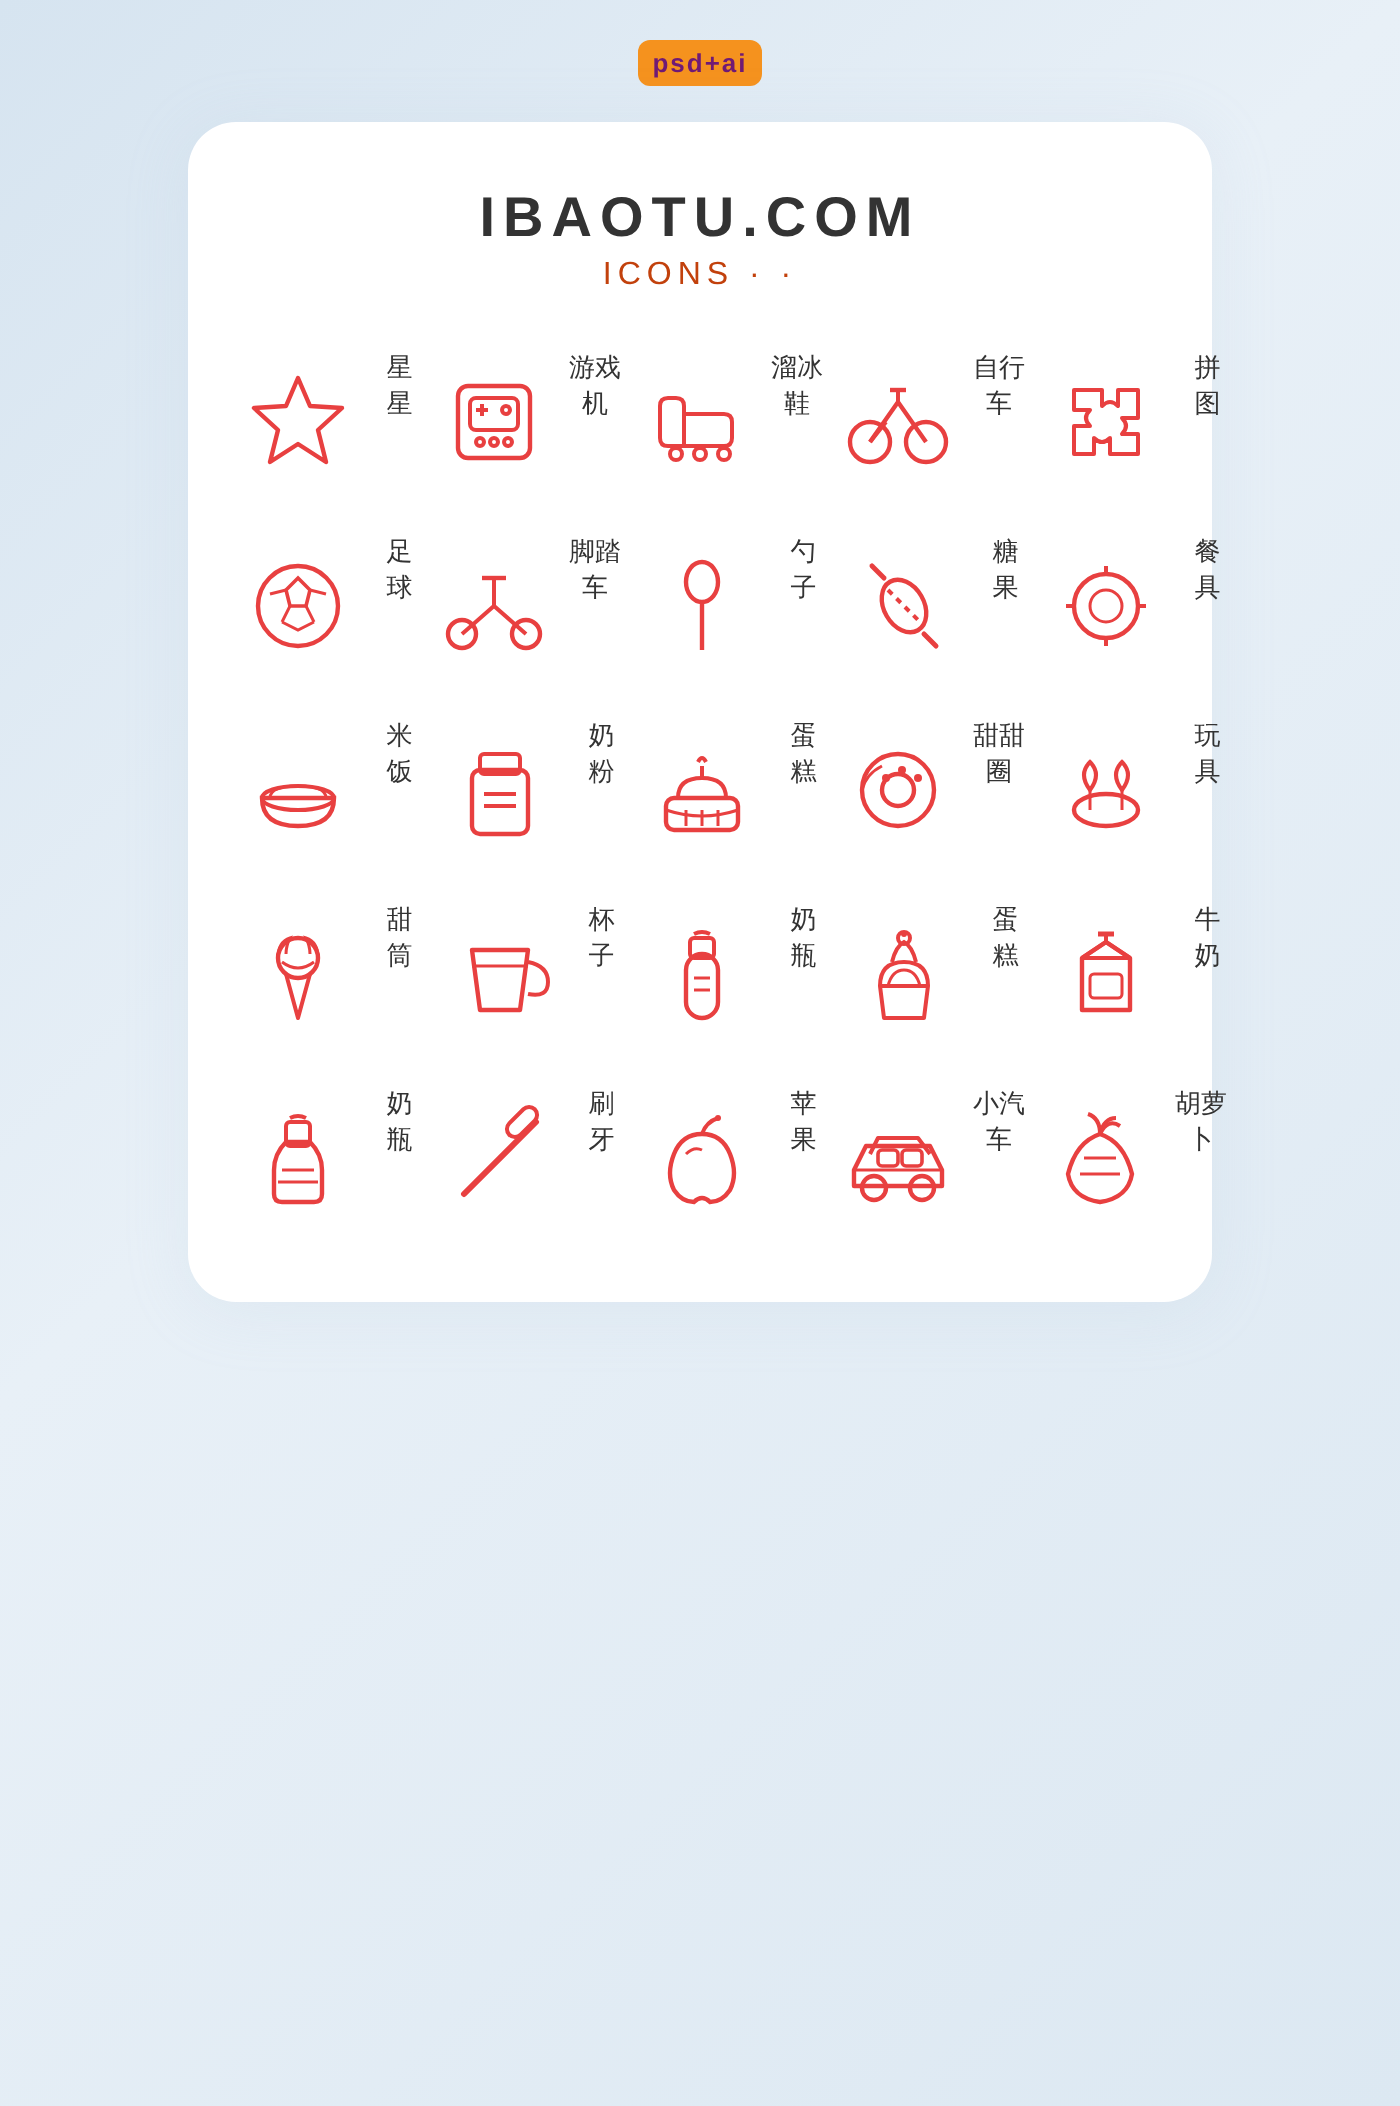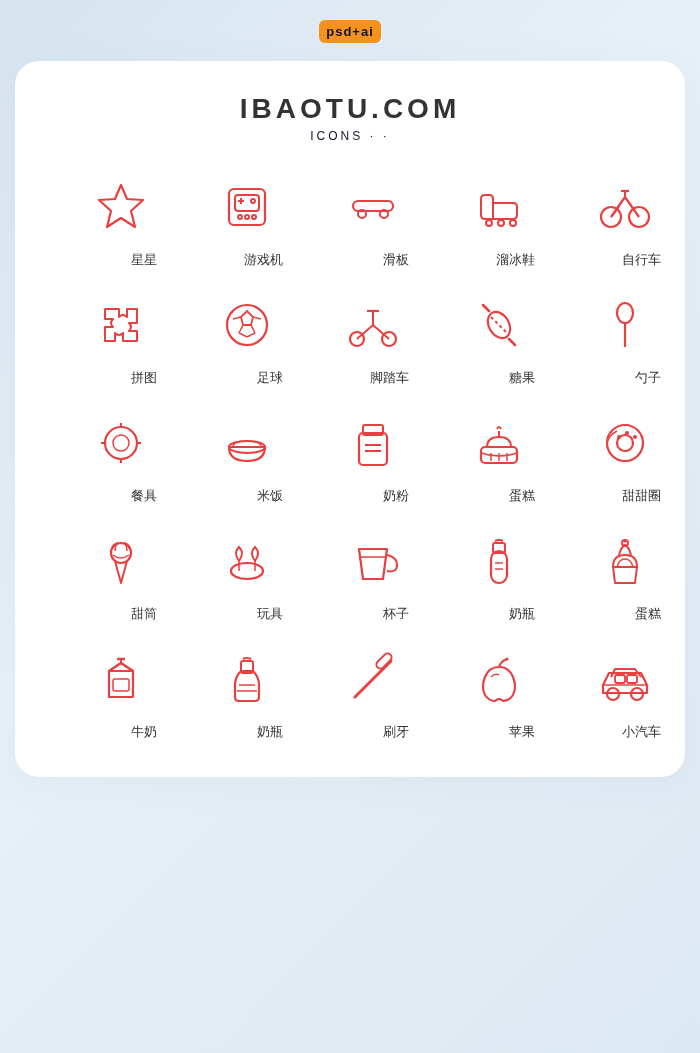--- a/index.html
+++ b/index.html
@@ -9,59 +9,59 @@
       background: linear-gradient(135deg, #d6e4f0 0%, #e8f0f7 40%, #dce8f2 100%);
       display: flex;
       flex-direction: column;
       align-items: center;
       padding: 20px 0 40px;
       font-family: 'PingFang SC', 'Microsoft YaHei', sans-serif;
       position: relative;
     }
     .top-badge {
       background: #f5921e;
-      color: #0f172a;
+      color: #701a75;
       font-size: 13px;
       font-weight: bold;
       padding: 4px 7px;
       border-radius: 6px;
       margin-bottom: 18px;
       letter-spacing: 1px;
     }
     .card {
       background: white;
       border-radius: 24px;
-      width: 670px;
+      width: 512px;
       padding: 32px 24px 36px;
       box-shadow: 0 4px 32px rgba(180,200,220,0.18);
     }
     .card-title {
       text-align: center;
       font-size: 28px;
       font-weight: 700;
       letter-spacing: 4px;
       color: #333;
       margin-bottom: 4px;
     }
     .card-subtitle {
       text-align: center;
-      font-size: 12px;
-      color: #0f172a;
+      font-size: 16px;
+      color: #c2410c;
       letter-spacing: 3px;
       margin-bottom: 28px;
     }
     .icon-grid {
       display: grid;
       grid-template-columns: repeat(5, 1fr);
       gap: 20px 8px;
     }
     .icon-cell {
       display: flex;
-      flex-direction: column;
-      align-items: flex-end;
+      flex-direction: row;
+      align-items: flex-start;
       gap: 8px;
     }
     .icon-wrap {
       width: 72px;
       height: 72px;
       display: flex;
       align-items: center;
       justify-content: center;
     }
     .icon-wrap svg {
@@ -106,30 +106,20 @@
     <line x1="19" y1="22" x2="25" y2="22" stroke="#e84040" stroke-width="2"></line>
     <line x1="22" y1="19" x2="22" y2="25" stroke="#e84040" stroke-width="2"></line>
     <circle cx="34" cy="22" r="2" stroke="#e84040" stroke-width="2"></circle>
   </svg>
         </div>
         <div class="icon-label">游戏机</div>
       </div>
       <div class="icon-cell">
         <div class="icon-wrap">
           <svg viewBox="0 0 56 56" fill="none" xmlns="http://www.w3.org/2000/svg">
-    <rect x="8" y="22" width="40" height="10" rx="5" stroke="#e84040" stroke-width="2.2"></rect>
-    <circle cx="17" cy="35" r="4" stroke="#e84040" stroke-width="2"></circle>
-    <circle cx="39" cy="35" r="4" stroke="#e84040" stroke-width="2"></circle>
-  </svg>
-        </div>
-        <div class="icon-label">滑板</div>
-      </div>
-      <div class="icon-cell">
-        <div class="icon-wrap">
-          <svg viewBox="0 0 56 56" fill="none" xmlns="http://www.w3.org/2000/svg">
     <path d="M10 20 L10 36 Q10 40 14 40 L42 40 Q46 40 46 36 L46 28 Q46 24 42 24 L22 24 L22 20 Q22 16 18 16 L14 16 Q10 16 10 20Z" stroke="#e84040" stroke-width="2" fill="none"></path>
     <circle cx="18" cy="44" r="3" stroke="#e84040" stroke-width="2"></circle>
     <circle cx="30" cy="44" r="3" stroke="#e84040" stroke-width="2"></circle>
     <circle cx="42" cy="44" r="3" stroke="#e84040" stroke-width="2"></circle>
     <line x1="22" y1="24" x2="22" y2="40" stroke="#e84040" stroke-width="2"></line>
   </svg>
         </div>
         <div class="icon-label">溜冰鞋</div>
       </div>
       <div class="icon-cell">
@@ -175,36 +165,36 @@
     <path d="M12 42 L28 28 L44 42" stroke="#e84040" stroke-width="2" fill="none"></path>
     <line x1="28" y1="28" x2="28" y2="14" stroke="#e84040" stroke-width="2"></line>
     <line x1="22" y1="14" x2="34" y2="14" stroke="#e84040" stroke-width="2.2"></line>
   </svg>
         </div>
         <div class="icon-label">脚踏车</div>
       </div>
       <div class="icon-cell">
         <div class="icon-wrap">
           <svg viewBox="0 0 56 56" fill="none" xmlns="http://www.w3.org/2000/svg">
+    <ellipse cx="28" cy="16" rx="8" ry="10" stroke="#e84040" stroke-width="2.2" fill="none"></ellipse>
+    <line x1="28" y1="26" x2="28" y2="50" stroke="#e84040" stroke-width="2.2"></line>
+  </svg>
+        </div>
+        <div class="icon-label">勺子</div>
+      </div>
+      <div class="icon-cell">
+        <div class="icon-wrap">
+          <svg viewBox="0 0 56 56" fill="none" xmlns="http://www.w3.org/2000/svg">
     <ellipse cx="28" cy="28" rx="10" ry="14" stroke="#e84040" stroke-width="2.2" fill="none" transform="rotate(-30 28 28)"></ellipse>
     <path d="M18 14 L12 8" stroke="#e84040" stroke-width="2.5" stroke-linecap="round"></path>
     <path d="M38 42 L44 48" stroke="#e84040" stroke-width="2.5" stroke-linecap="round"></path>
     <line x1="20" y1="20" x2="36" y2="36" stroke="#e84040" stroke-width="2" stroke-dasharray="3 3"></line>
   </svg>
         </div>
         <div class="icon-label">糖果</div>
-      </div>
-      <div class="icon-cell">
-        <div class="icon-wrap">
-          <svg viewBox="0 0 56 56" fill="none" xmlns="http://www.w3.org/2000/svg">
-    <ellipse cx="28" cy="16" rx="8" ry="10" stroke="#e84040" stroke-width="2.2" fill="none"></ellipse>
-    <line x1="28" y1="26" x2="28" y2="50" stroke="#e84040" stroke-width="2.2"></line>
-  </svg>
-        </div>
-        <div class="icon-label">勺子</div>
       </div>
       <div class="icon-cell">
         <div class="icon-wrap">
           <svg viewBox="0 0 56 56" fill="none" xmlns="http://www.w3.org/2000/svg">
     <ellipse cx="28" cy="28" rx="16" ry="16" stroke="#e84040" stroke-width="2.2" fill="none"></ellipse>
     <circle cx="28" cy="28" r="8" stroke="#e84040" stroke-width="1.5" fill="none"></circle>
     <line x1="28" y1="12" x2="28" y2="8" stroke="#e84040" stroke-width="2"></line>
     <line x1="28" y1="44" x2="28" y2="48" stroke="#e84040" stroke-width="2"></line>
     <line x1="12" y1="28" x2="8" y2="28" stroke="#e84040" stroke-width="2"></line>
     <line x1="44" y1="28" x2="48" y2="28" stroke="#e84040" stroke-width="2"></line>
@@ -257,40 +247,40 @@
     <circle cx="22" cy="22" r="2" fill="#e84040"></circle>
     <circle cx="30" cy="18" r="2" fill="#e84040"></circle>
     <circle cx="38" cy="22" r="2" fill="#e84040"></circle>
   </svg>
         </div>
         <div class="icon-label">甜甜圈</div>
       </div>
       <div class="icon-cell">
         <div class="icon-wrap">
           <svg viewBox="0 0 56 56" fill="none" xmlns="http://www.w3.org/2000/svg">
+    <path d="M20 28 Q14 20 20 14 Q26 20 20 28Z" stroke="#e84040" stroke-width="2" fill="none"></path>
+    <path d="M36 28 Q42 20 36 14 Q30 20 36 28Z" stroke="#e84040" stroke-width="2" fill="none"></path>
+    <ellipse cx="28" cy="38" rx="16" ry="8" stroke="#e84040" stroke-width="2.2" fill="none"></ellipse>
+    <line x1="20" y1="28" x2="20" y2="38" stroke="#e84040" stroke-width="1.5"></line>
+    <line x1="36" y1="28" x2="36" y2="38" stroke="#e84040" stroke-width="1.5"></line>
+  </svg>
+        </div>
+        <div class="icon-label">玩具</div>
+      </div>
+      <div class="icon-cell">
+        <div class="icon-wrap">
+          <svg viewBox="0 0 56 56" fill="none" xmlns="http://www.w3.org/2000/svg">
     <path d="M22 28 L28 50 L34 28" stroke="#e84040" stroke-width="2" fill="none" stroke-linejoin="round"></path>
     <ellipse cx="28" cy="20" rx="10" ry="10" stroke="#e84040" stroke-width="2.2" fill="none"></ellipse>
     <path d="M18 20 Q18 12 24 10 Q22 14 22 18" stroke="#e84040" stroke-width="1.5" fill="none"></path>
     <path d="M38 20 Q38 12 32 10 Q34 14 34 18" stroke="#e84040" stroke-width="1.5" fill="none"></path>
     <path d="M20 22 Q28 28 36 22" stroke="#e84040" stroke-width="1.5" fill="none"></path>
   </svg>
         </div>
         <div class="icon-label">甜筒</div>
-      </div>
-      <div class="icon-cell">
-        <div class="icon-wrap">
-          <svg viewBox="0 0 56 56" fill="none" xmlns="http://www.w3.org/2000/svg">
-    <path d="M20 28 Q14 20 20 14 Q26 20 20 28Z" stroke="#e84040" stroke-width="2" fill="none"></path>
-    <path d="M36 28 Q42 20 36 14 Q30 20 36 28Z" stroke="#e84040" stroke-width="2" fill="none"></path>
-    <ellipse cx="28" cy="38" rx="16" ry="8" stroke="#e84040" stroke-width="2.2" fill="none"></ellipse>
-    <line x1="20" y1="28" x2="20" y2="38" stroke="#e84040" stroke-width="1.5"></line>
-    <line x1="36" y1="28" x2="36" y2="38" stroke="#e84040" stroke-width="1.5"></line>
-  </svg>
-        </div>
-        <div class="icon-label">玩具</div>
       </div>
       <div class="icon-cell">
         <div class="icon-wrap">
           <svg viewBox="0 0 56 56" fill="none" xmlns="http://www.w3.org/2000/svg">
     <path d="M14 16 L18 46 L38 46 L42 16 Z" stroke="#e84040" stroke-width="2.2" fill="none" stroke-linejoin="round"></path>
     <path d="M42 22 Q52 24 52 32 Q52 40 42 38" stroke="#e84040" stroke-width="2" fill="none"></path>
     <line x1="14" y1="24" x2="42" y2="24" stroke="#e84040" stroke-width="1.5"></line>
   </svg>
         </div>
         <div class="icon-label">杯子</div>
@@ -373,14 +363,27 @@
     <circle cx="16" cy="43" r="6" stroke="#e84040" stroke-width="2.2" fill="none"></circle>
     <circle cx="40" cy="43" r="6" stroke="#e84040" stroke-width="2.2" fill="none"></circle>
     <path d="M14 26 L18 18 L38 18 L44 26" stroke="#e84040" stroke-width="2" fill="none" stroke-linejoin="round"></path>
     <rect x="18" y="24" width="10" height="8" rx="2" stroke="#e84040" stroke-width="1.8" fill="none"></rect>
     <rect x="30" y="24" width="10" height="8" rx="2" stroke="#e84040" stroke-width="1.8" fill="none"></rect>
     <line x1="6" y1="34" x2="50" y2="34" stroke="#e84040" stroke-width="1.5"></line>
   </svg>
         </div>
         <div class="icon-label">小汽车</div>
       </div>
+      <div class="icon-cell">
+        <div class="icon-wrap">
+          <svg viewBox="0 0 56 56" fill="none" xmlns="http://www.w3.org/2000/svg">
+    <path d="M28 16 Q40 20 44 36 Q42 48 28 50 Q14 48 12 36 Q16 20 28 16Z" stroke="#e84040" stroke-width="2.2" fill="none"></path>
+    <path d="M28 16 Q28 8 22 6" stroke="#e84040" stroke-width="2" fill="none"></path>
+    <path d="M28 16 Q30 8 36 8" stroke="#e84040" stroke-width="2" fill="none"></path>
+    <path d="M28 16 Q32 8 38 12" stroke="#e84040" stroke-width="2" fill="none"></path>
+    <line x1="20" y1="28" x2="36" y2="28" stroke="#e84040" stroke-width="1.5"></line>
+    <line x1="18" y1="36" x2="38" y2="36" stroke="#e84040" stroke-width="1.5"></line>
+  </svg>
+        </div>
+        <div class="icon-label">胡萝卜</div>
+      </div>
     </div>
 </div>
 
 </body></html>

